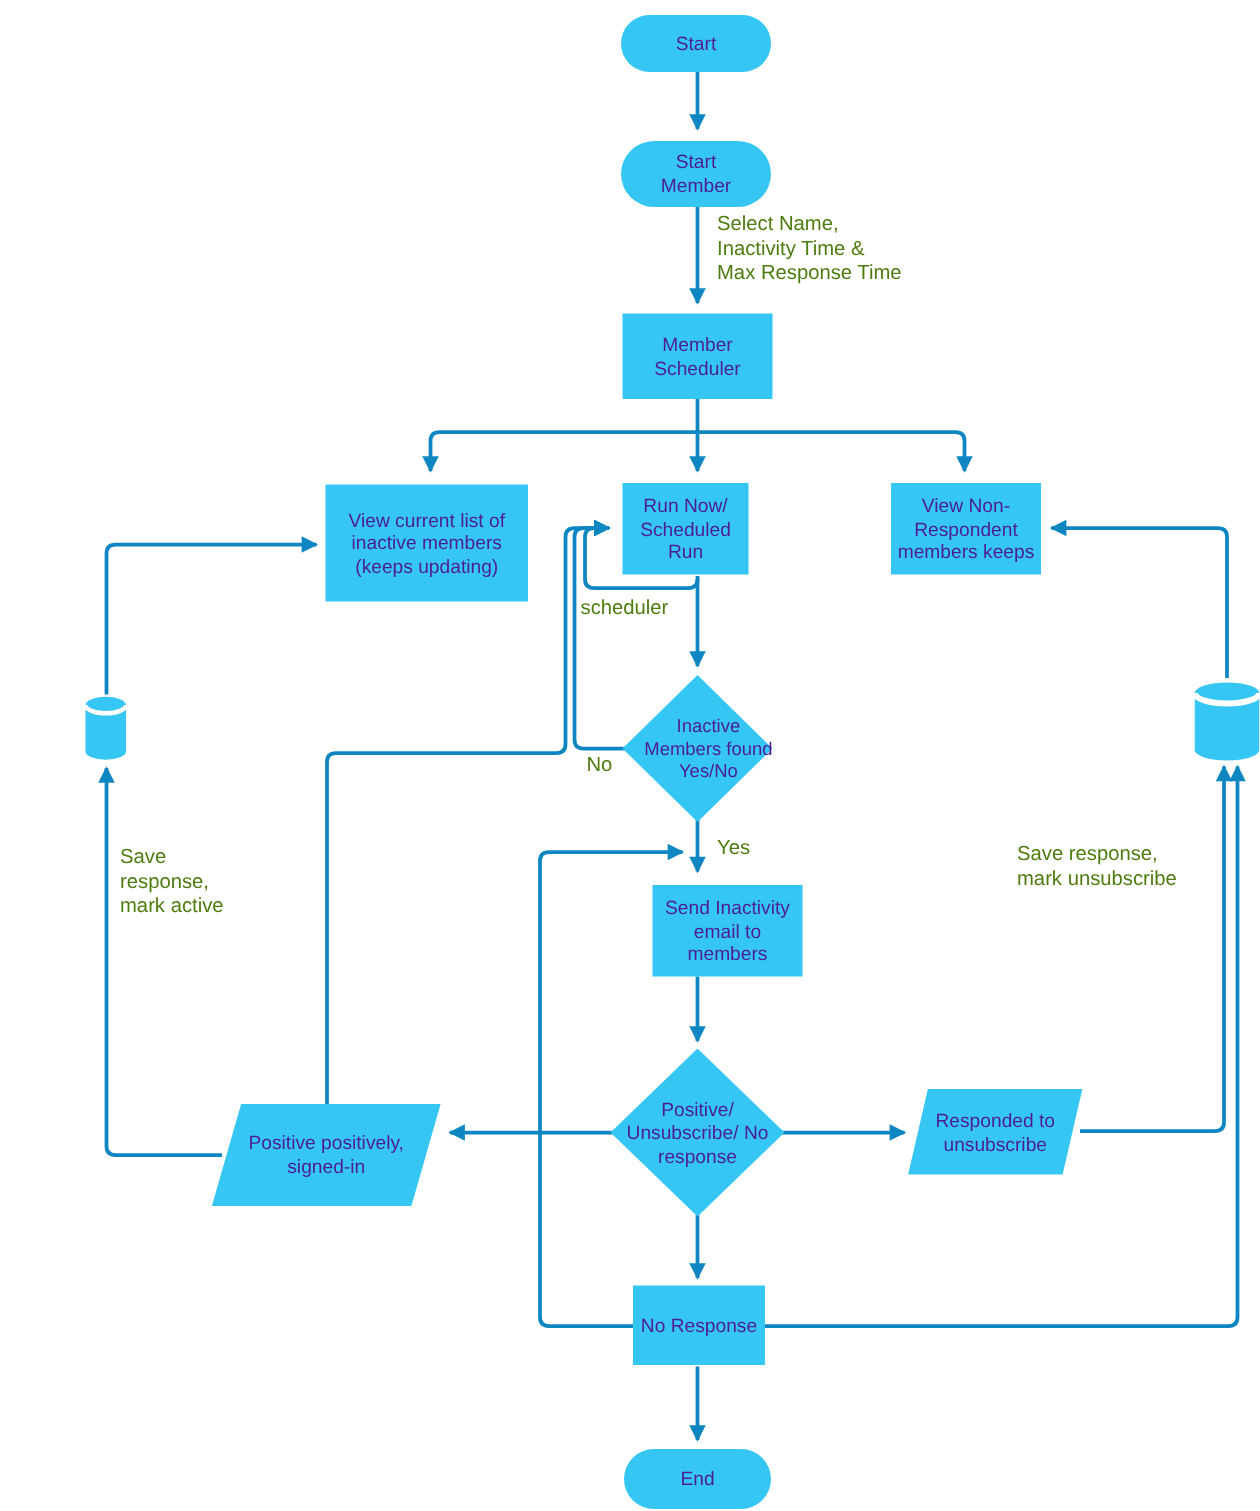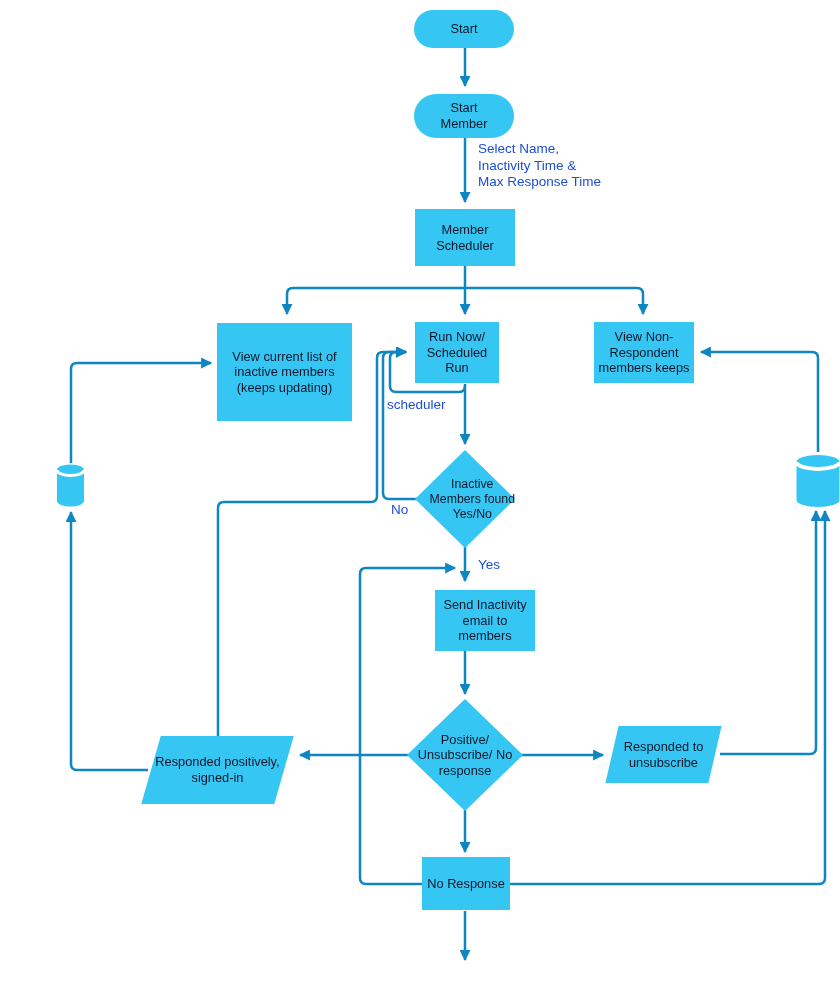--- a/index.html
+++ b/index.html
@@ -3,36 +3,36 @@
 <meta charset="utf-8">
 <style>
   html,body{margin:0;padding:0;background:#ffffff;}
   #canvas{
     position:relative;width:840px;height:1007px;background:#ffffff;overflow:hidden;
     font-family:"Liberation Sans", sans-serif;
   }
   #edges-svg{position:absolute;left:0;top:0;width:840px;height:1007px;}
   .node{
     position:absolute;display:flex;align-items:center;justify-content:center;
-    background:#36C6F4;color:#0f172a;font-size:12.8px;line-height:1.22;
+    background:#36C6F4;color:#4c1d95;font-size:12.8px;line-height:1.22;
     text-align:center;white-space:pre-line;z-index:2;
   }
   .pill{border-radius:22px;}
   .diamond{background:transparent;}
   .diamond::before{
     content:"";position:absolute;inset:0;background:#36C6F4;
     clip-path:polygon(50% 0,100% 50%,50% 100%,0 50%);
   }
   .diamond span{position:relative;z-index:1;}
   .para{background:transparent;}
   .para::before{content:"";position:absolute;inset:0 11px;background:#36C6F4;transform:skewX(-16deg);}
   .para.para-sm::before{inset:0 7px;transform:skewX(-13deg);}
   .para span{position:relative;z-index:1;}
   .lbl{
-    position:absolute;color:#1d4ed8;font-size:13.5px;line-height:1.24;
+    position:absolute;color:#4d7c0f;font-size:13.5px;line-height:1.24;
     white-space:pre-line;z-index:3;text-align:left;
   }
 </style>
 </head>
 <body>
 
 <div id="canvas">
 
   <svg id="edges-svg" viewBox="0 0 840 1007" xmlns="http://www.w3.org/2000/svg">
     <defs>
@@ -97,21 +97,21 @@
   </svg>
 
   <div class="node pill" style="left:414px;top:10px;width:100px;height:38px;border-radius:19px;">Start</div>
 
   <div class="node pill" style="left:414px;top:94px;width:100px;height:44px;">Start
 Member</div>
 
   <div class="node" style="left:415px;top:209px;width:100px;height:57px;">Member
 Scheduler</div>
 
-  <div class="node" style="left:217px;top:323px;width:135px;height:98px;">View current list of
+  <div class="node" style="left:217px;top:323px;width:135px;height:78px;">View current list of
 inactive members
 (keeps updating)</div>
 
   <div class="node" style="left:415px;top:322px;width:84px;height:61px;">Run Now/
 Scheduled Run</div>
 
   <div class="node" style="left:594px;top:322px;width:100px;height:61px;">View Non-
 Respondent
 members keeps</div>
 
@@ -125,38 +125,44 @@
 email to
 members</div>
 
   <div class="node diamond" style="left:407px;top:699px;width:116px;height:112px;">
     <span>Positive/
 Unsubscribe/ No
 response</span>
   </div>
 
   <div class="node para" style="left:140px;top:736px;width:155px;height:68px;">
-    <span>Responded positively,
+    <span>Positive positively,
 signed-in</span>
   </div>
 
   <div class="node para para-sm" style="left:605px;top:726px;width:117px;height:57px;">
     <span>Responded to
 unsubscribe</span>
   </div>
 
   <div class="node" style="left:422px;top:857px;width:88px;height:53px;">No Response</div>
 
+  <div class="node pill" style="left:416px;top:966px;width:98px;height:40px;border-radius:20px;">End</div>
 
   <div class="lbl" style="left:478px;top:141px;">Select Name,
 Inactivity Time &amp;
 Max Response Time</div>
 
   <div class="lbl" style="left:387px;top:397px;">scheduler</div>
 
   <div class="lbl" style="left:391px;top:502px;">No</div>
 
   <div class="lbl" style="left:478px;top:557px;">Yes</div>
 
+  <div class="lbl" style="left:80px;top:563px;">Save
+response,
+mark active</div>
 
+  <div class="lbl" style="left:678px;top:561px;">Save response,
+mark unsubscribe</div>
 
 
 </div>
 
 </body></html>

